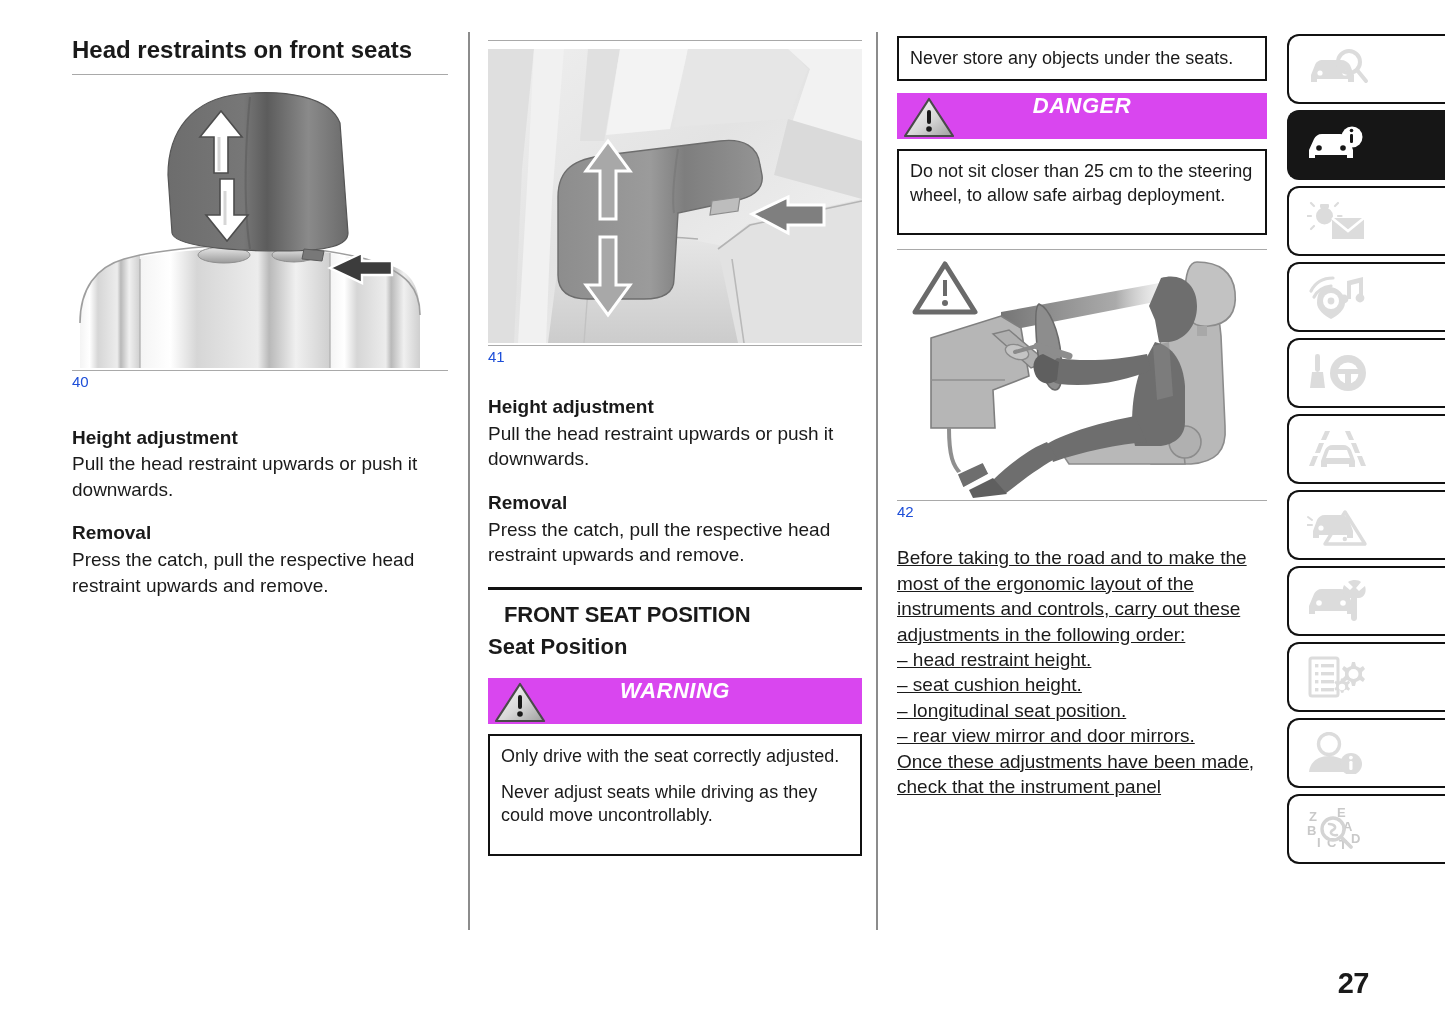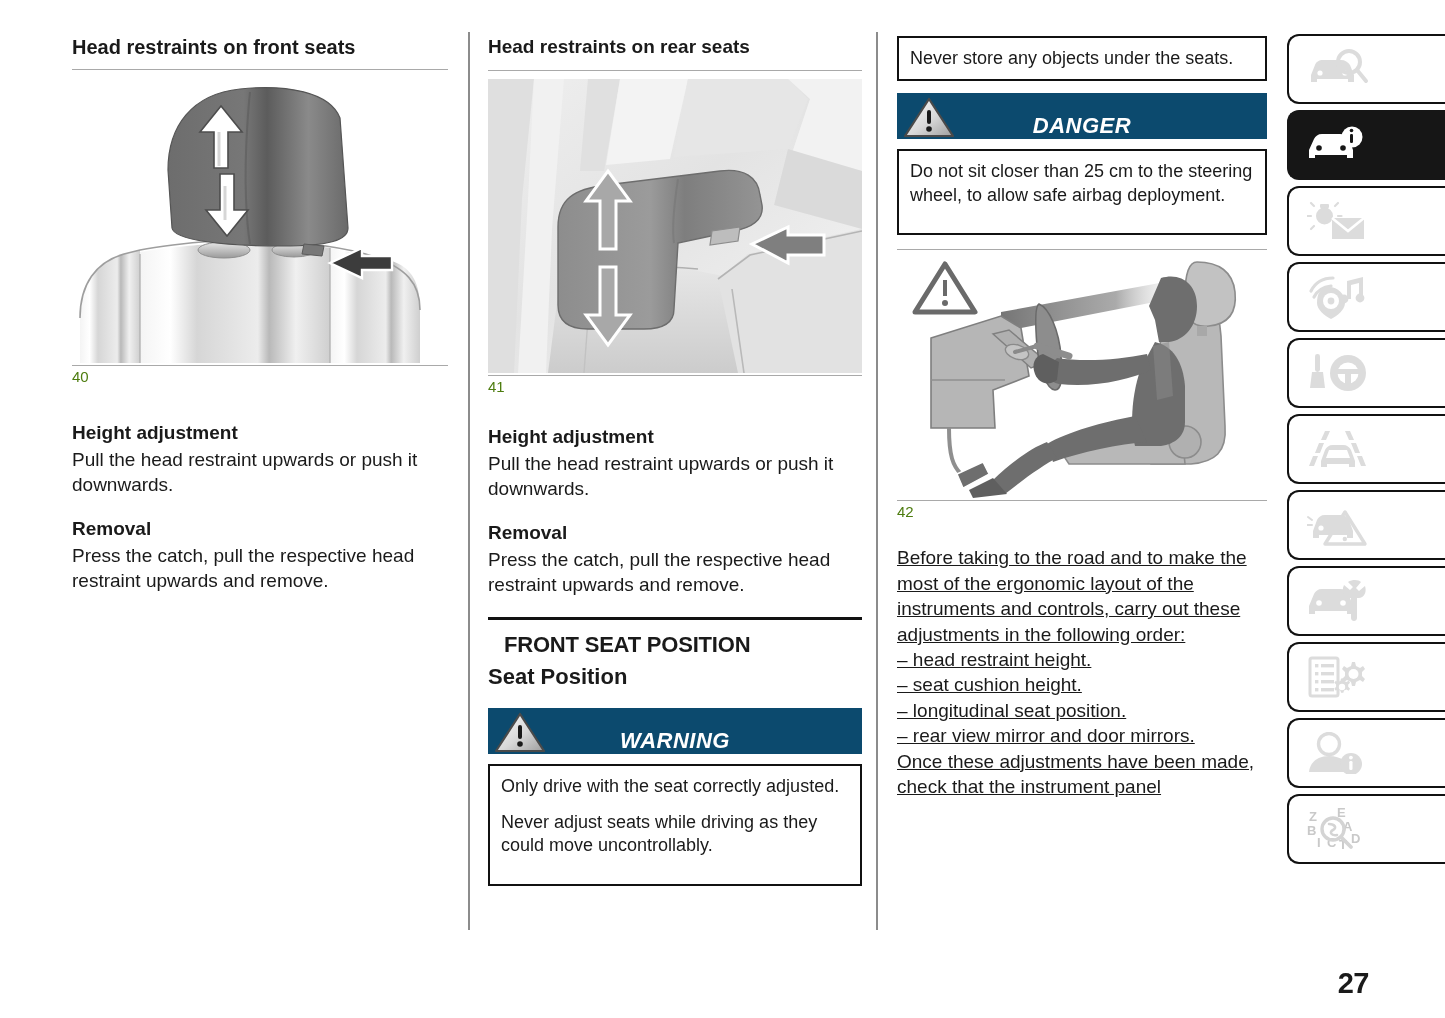--- a/index.html
+++ b/index.html
@@ -33,56 +33,56 @@
   #col-mid    { left: 488px; width: 374px; }
   #col-right  { left: 897px; width: 370px; }
 
   h1.section-title {
     font-size: 26px; font-weight: bold;
     letter-spacing: -0.4px;
     margin: 0 0 12px 0; line-height: 1.05;
     font-stretch: condensed;
   }
   h2.sub-title {
-    font-size: 20px; font-weight: bold;
+    font-size: 24px; font-weight: bold;
     margin: 0 0 10px 0; line-height: 1.15;
   }
   h2.sub-title-mid { font-size: 19px; font-weight: bold; margin: 0 0 12px 0; }
   h3.body-head {
     font-size: 19px; font-weight: bold;
     margin: 0 0 2px 0; line-height: 1.2;
   }
   p.body {
     font-size: 19px; line-height: 1.34;
     margin: 0 0 20px 0;
   }
   p.body.list-run { margin: 0; text-decoration: underline; }
 
   .rule-thin { height: 1px; background: #a9a9a9; width: 100%; margin: 4px 0 8px 0; }
   .rule-thick { height: 3px; background: #111; width: 100%; margin: 2px 0 12px 0; }
 
-  .fig-num { font-size: 15px; color: #4d7c0f; margin: 3px 0 0 0; line-height: 1; }
+  .fig-num { font-size: 15px; color: #1d4ed8; margin: 3px 0 0 0; line-height: 1; }
 
   
   h1.seats-title {
     font-size: 30px; font-weight: bold; letter-spacing: -0.5px;
     margin: 26px 0 0 0; line-height: 1;
   }
   h2.front-seat {
     font-size: 22px; font-weight: bold; letter-spacing: -0.2px;
     margin: 0 0 6px 16px;
   }
   h2.seat-pos { font-size: 22px; font-weight: bold; margin: 0 0 18px 0; }
 
   
   .banner {
     position: relative;
-    background: #0c4a6e;
+    background: #d946ef;
     height: 46px;
-    display: flex; align-items: flex-end; justify-content: center;
+    display: flex; align-items: flex-start; justify-content: center;
   }
   .banner-label {
     color: #ffffff; font-weight: bold; font-style: italic;
     font-size: 22px; letter-spacing: 0.5px;
   }
   .banner .tri-icon {
     position: absolute; left: 6px; top: 3px;
   }
   .alert-box {
     border: 2px solid #111;
@@ -193,21 +193,20 @@
 
     <h3 class="body-head">Height adjustment</h3>
     <p class="body">Pull the head restraint upwards or push it downwards.</p>
 
     <h3 class="body-head">Removal</h3>
     <p class="body">Press the catch, pull the respective head restraint upwards and remove.</p>
   </div>
 
   <div class="column" id="col-mid">
 
-    <h2 class="sub-title-mid">Head restraints on rear seats</h2>
     <div class="rule-thin"></div>
 
     <div class="figure">
       <svg viewBox="0 0 374 294" xmlns="http://www.w3.org/2000/svg">
         <defs>
           <linearGradient id="bgGrad41" x1="0" y1="0" x2="1" y2="1">
             <stop offset="0%" stop-color="#efefef"></stop>
             <stop offset="45%" stop-color="#e3e3e3"></stop>
             <stop offset="100%" stop-color="#f6f6f6"></stop>
           </linearGradient>

